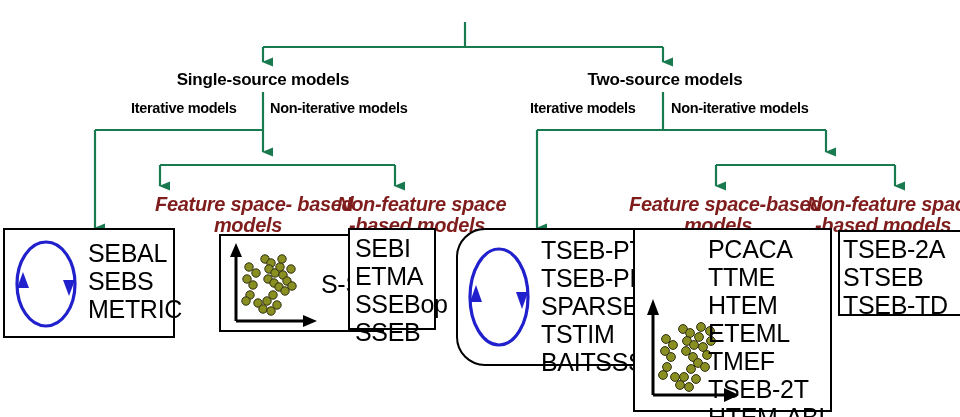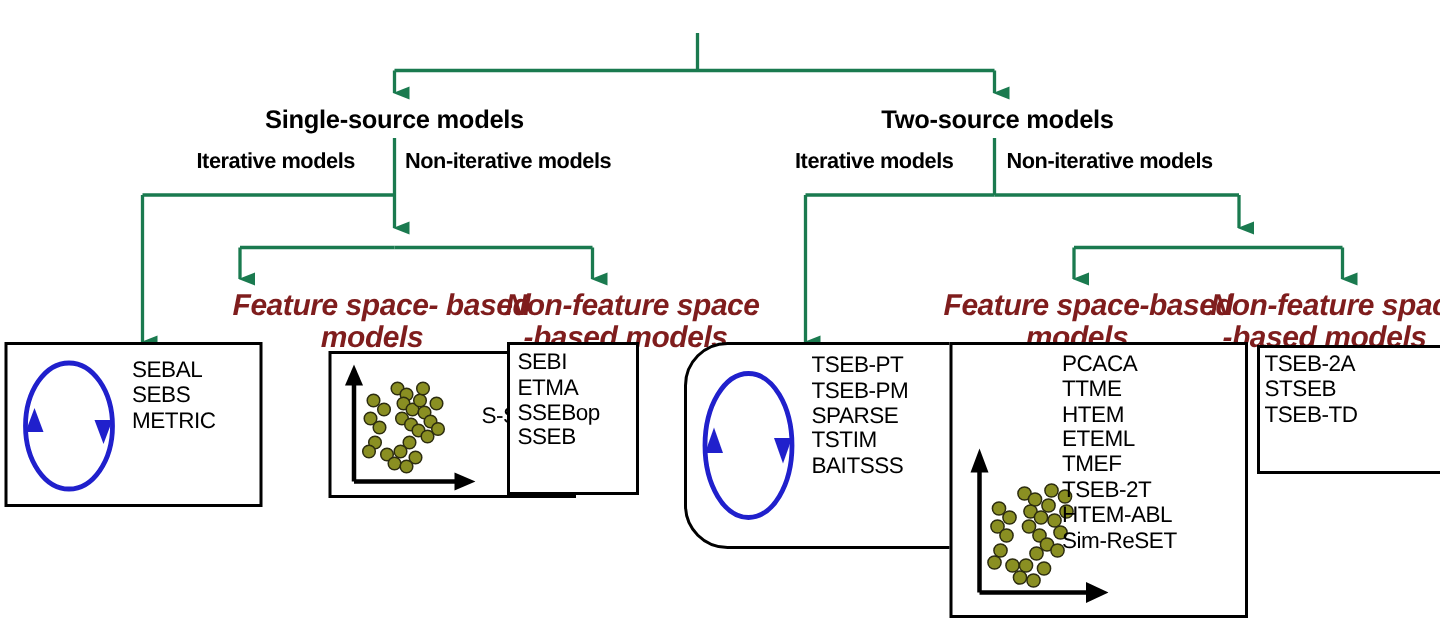--- a/index.html
+++ b/index.html
@@ -15,21 +15,21 @@
 
   .lvl2{font-weight:bold;font-size:17px;text-align:center;letter-spacing:-0.2px;}
 
   .lvl3{font-weight:bold;font-size:14.5px;color:#000;letter-spacing:-0.3px;}
 
   .lvl4{font-style:italic;font-weight:bold;font-size:20px;color:#7f1d1d;
         text-align:center;letter-spacing:-0.3px;line-height:1.05;}
 
   .box{position:absolute;border:2.5px solid #000;background:#fff;box-sizing:border-box;}
 
-  .modellist{position:absolute;font-size:15px;line-height:1.12;white-space:pre;
+  .modellist{position:absolute;font-size:25px;line-height:1.12;white-space:pre;
              letter-spacing:-0.3px;}
 
   .loopicon{position:absolute;}
   .scatter{position:absolute;}
 </style>
 </head>
 <body>
 
 <div id="canvas">
 
@@ -134,21 +134,21 @@
           <circle cx="38" cy="70" r="4.2"></circle>
         <circle cx="46" cy="72" r="4.2"></circle>
           <circle cx="57" cy="20" r="4.2"></circle>
         <circle cx="66" cy="30" r="4.2"></circle>
           <circle cx="67" cy="47" r="4.2"></circle>
       </g>
     </svg>
     <div class="modellist" style="left:100px;top:34px;">S-SEBI</div>
   </div>
 
-  <div class="box" style="left:338px;top:228px;width:88px;height:102px;">
+  <div class="box" style="left:348px;top:228px;width:88px;height:102px;">
     <div class="modellist" style="left:5px;top:4px;">SEBI
 ETMA
 SSEBop
 SSEB</div>
   </div>
 
   <div class="box" style="left:456px;top:228px;width:208px;height:138px;border-radius:29px;">
     <svg class="loopicon" style="left:6px;top:10px;width:70px;height:115px;" viewBox="0 0 70 115">
       <ellipse cx="35" cy="57" rx="29" ry="48" fill="none" stroke="#2020cc" stroke-width="3.2"></ellipse>
       <path d="M64,52 L58,69 L52,52 Z" fill="#2020cc"></path>

